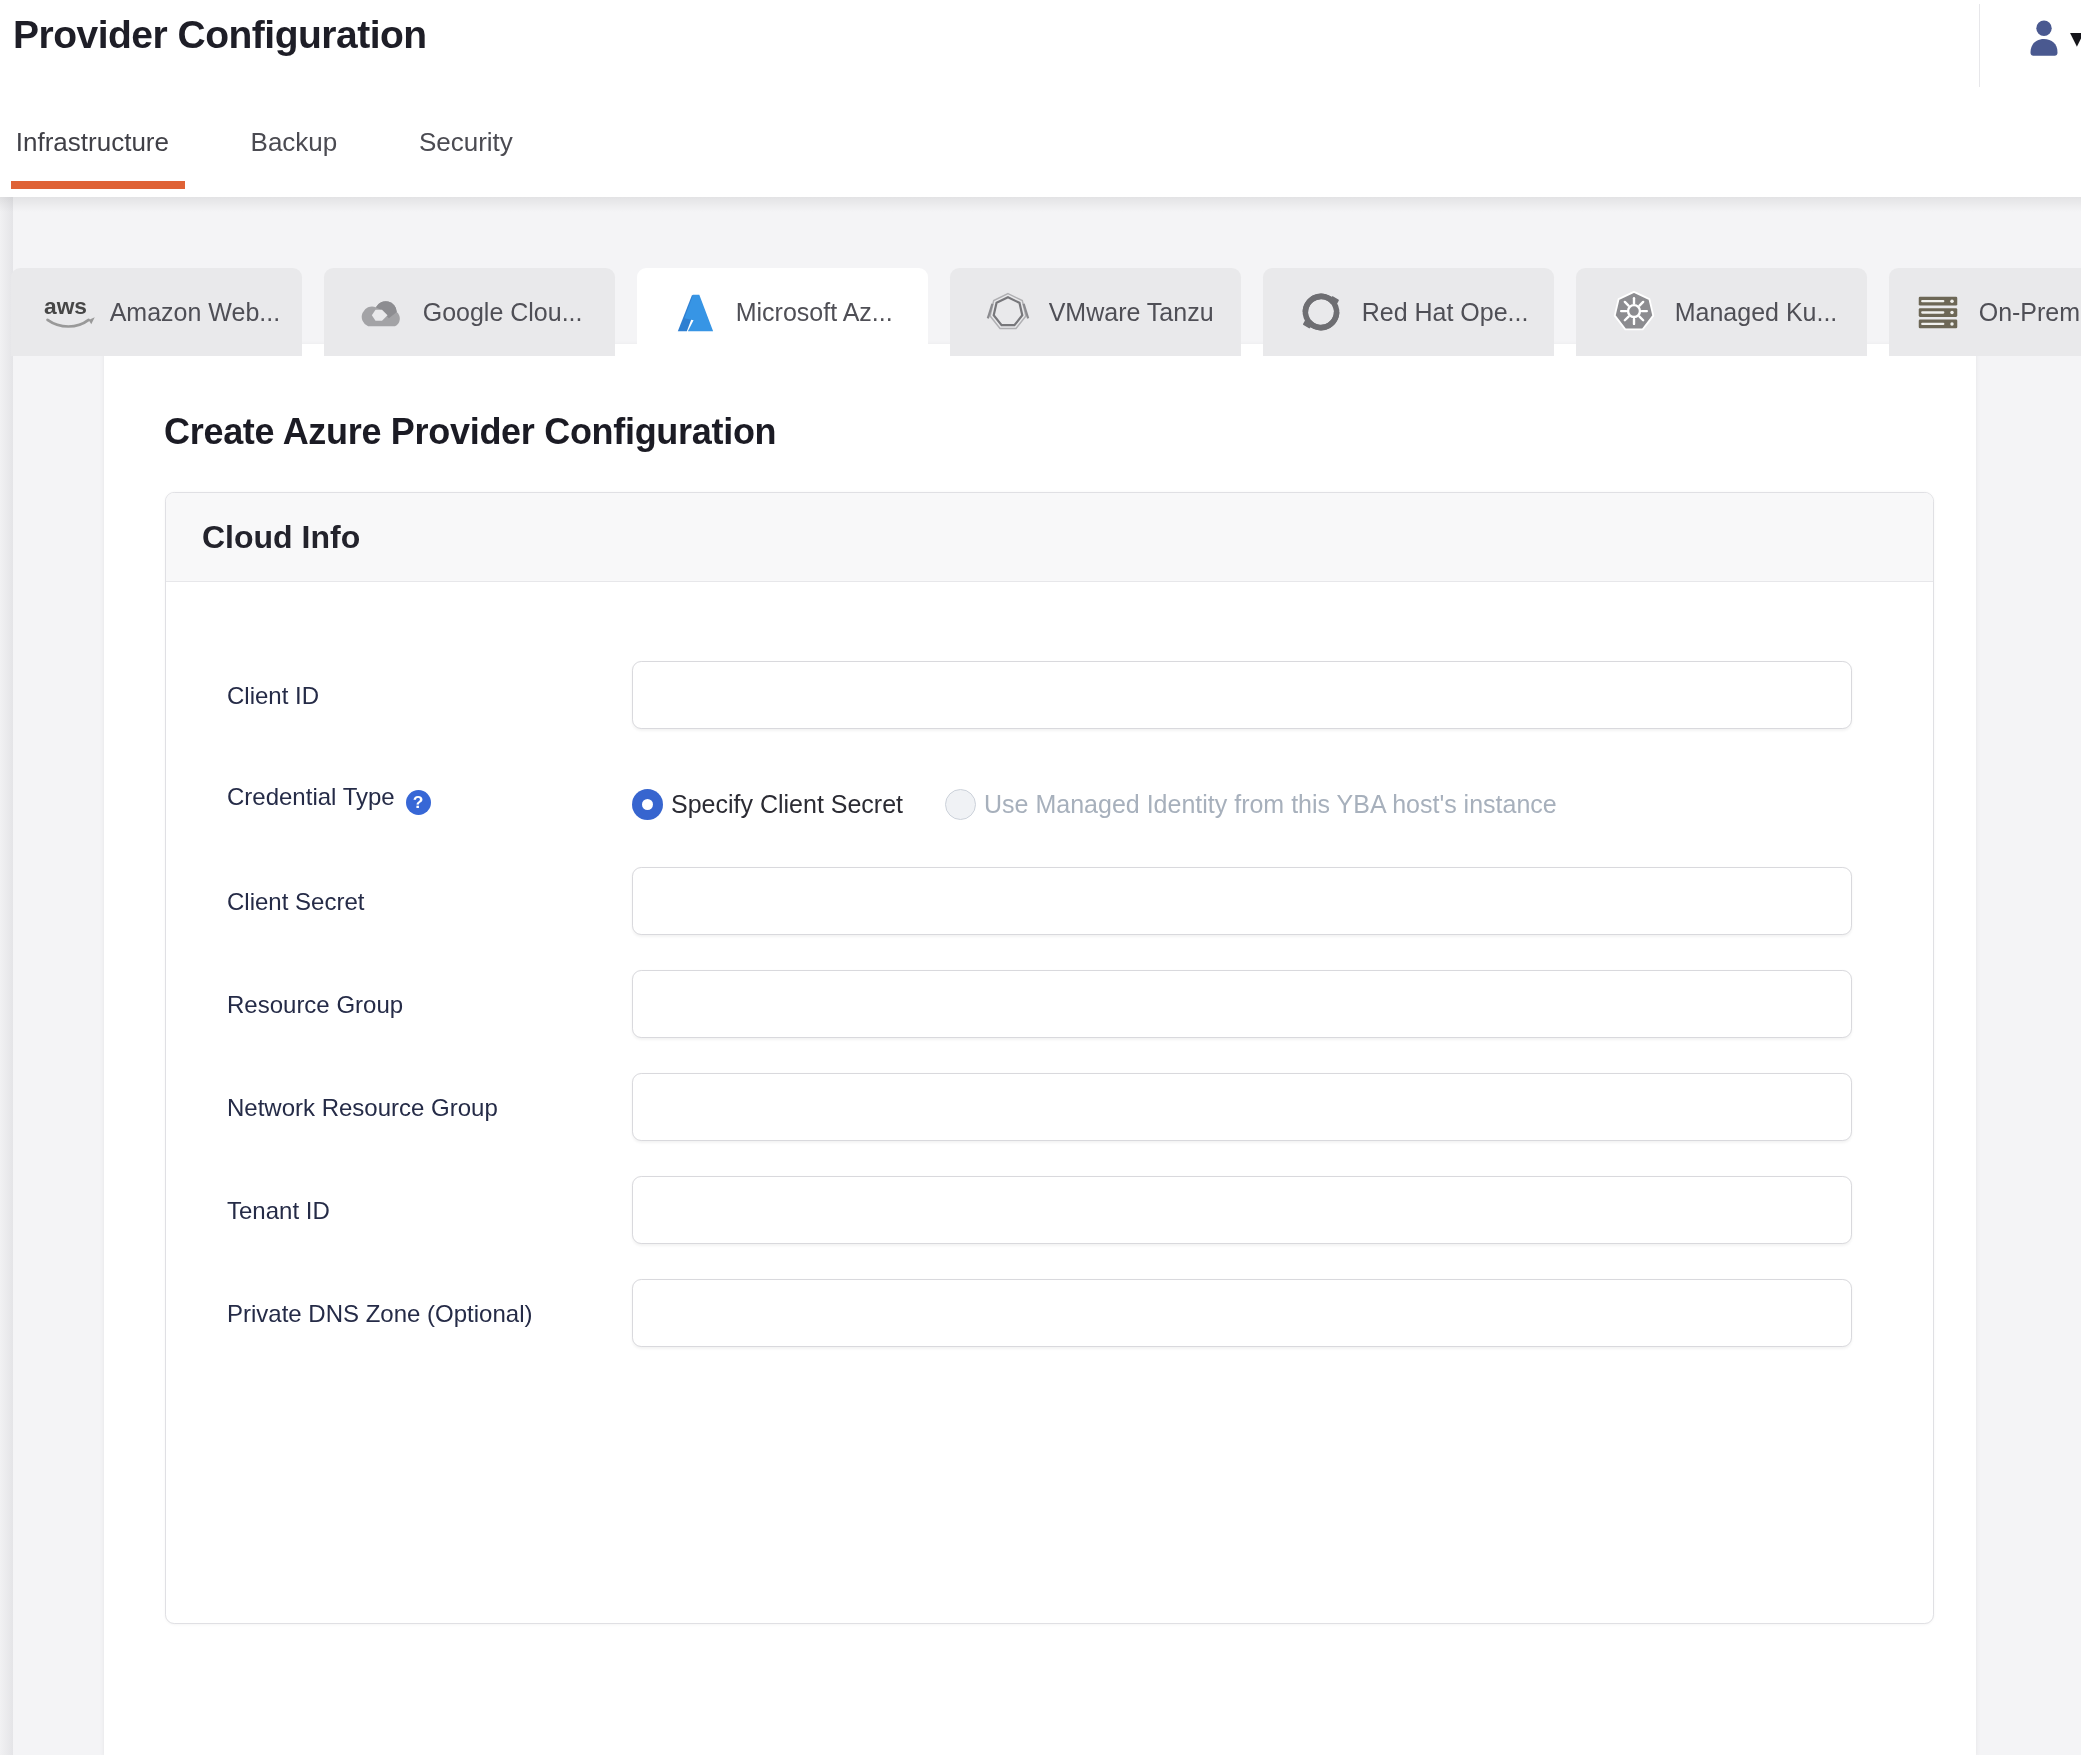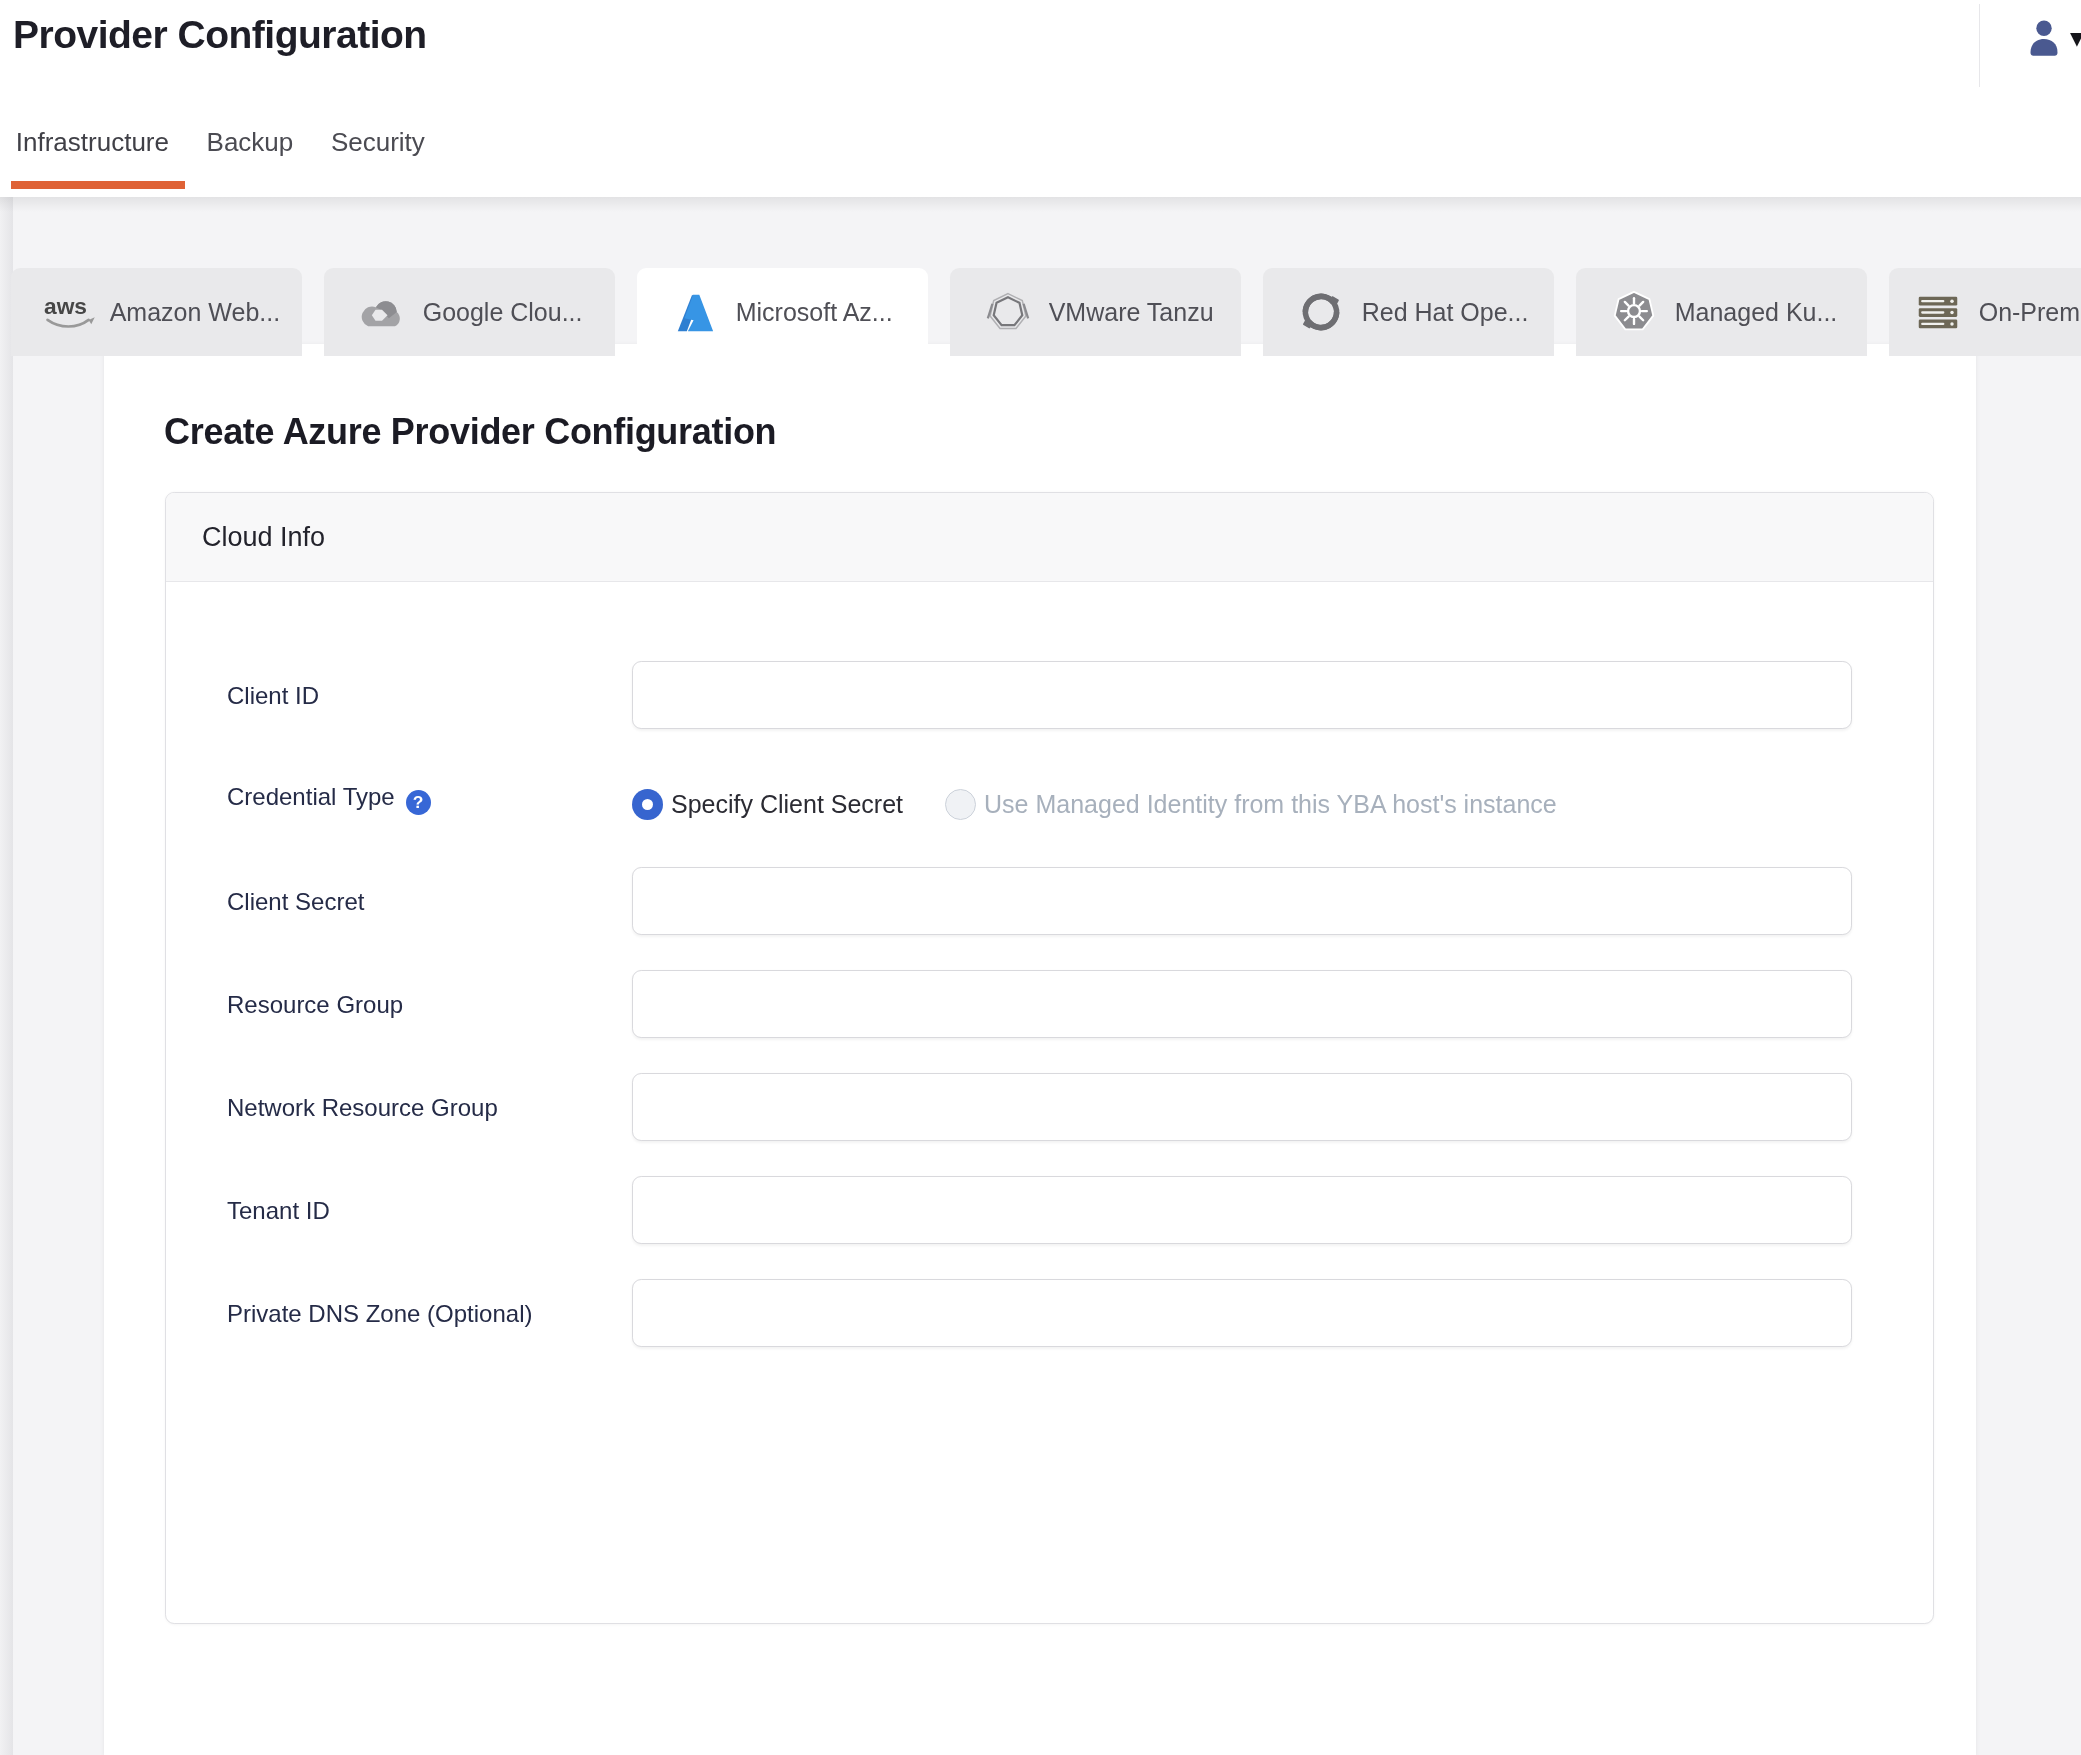--- a/index.html
+++ b/index.html
@@ -23,21 +23,21 @@
   .page-title {
     position:absolute; top:13px; left:13px;
     font-size:39px; font-weight:700; color:#1e1e27; letter-spacing:-0.5px;
   }
   .hdr-divider { position:absolute; top:3.7px; left:1979px; width:0.9px; height:83px; background:#e7e7ea; }
   .user-ico { position:absolute; top:14.7px; left:2023px; width:42px; height:44px; cursor:pointer; }
   .user-caret {
     position:absolute; top:24px; left:2070px;
     font-size:27.5px; color:#15151a; line-height:27.5px;
   }
-  .nav { position:absolute; top:126px; left:13px; display:flex; gap:32px; }
+  .nav { position:absolute; top:126px; left:13px; display:flex; gap:76px; }
   .nav-tab {
     position:relative; padding:0 2.8px 30px 2.8px;
     font-size:26px; line-height:33px; color:#4b4b52; cursor:pointer;
   }
   .nav-tab.active { color:#404047; }
   .nav-tab.active::after {
     content:''; position:absolute; left:-1.8px; bottom:0; width:174px; height:8.3px;
     background:#df6236;
   }
 
@@ -87,21 +87,21 @@
   
   .cloud-info {
     margin:39px 0 0 61px; width:1769px; height:1132px;
     border:0.9px solid #e0e0e4; border-radius:9.2px; background:#fff;
     box-shadow:0 0.9px 2.8px rgba(0,0,0,0.04);
     overflow:hidden;
   }
   .ci-header {
     height:89px; background:#f8f8f9; border-bottom:0.9px solid #e7e7ea;
     display:flex; align-items:center; padding-left:36px;
-    font-size:27px; font-weight:400; color:#23232c;
+    font-size:32px; font-weight:700; color:#23232c;
   }
   .ci-body { padding:79px 0 0 0; }
   .ci-body .frow { margin-bottom:35px; padding-left:61px; }
   .ci-body .frow .flabel { width:405px; }
   .ci-body .frow input[type=text] { margin-right:81px; }
 
   .help-ico {
     display:inline-flex; align-items:center; justify-content:center;
     width:25px; height:25px; border-radius:50%;
     background:#3767d6; color:#fff; font-size:17.4px; font-weight:700;

